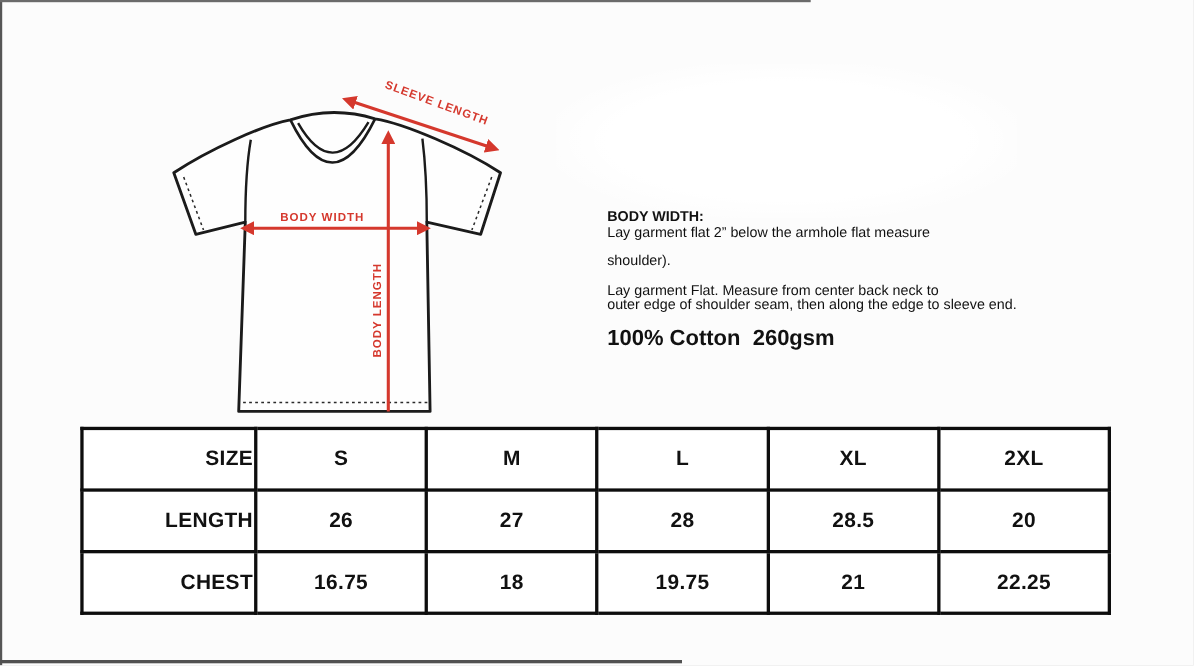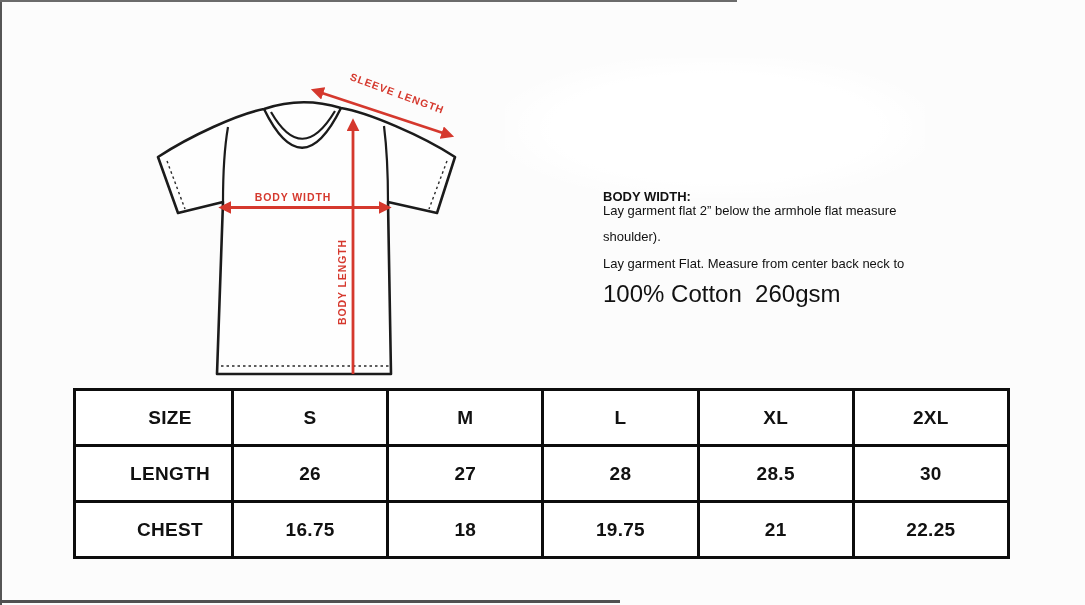--- a/index.html
+++ b/index.html
@@ -10,33 +10,33 @@
   
   .edge-left{position:absolute;left:0;top:0;width:2px;height:605px;background:#565656;}
   .edge-top{position:absolute;left:0;top:0;width:737px;height:2px;background:#6b6b6b;}
   .edge-bottom{position:absolute;left:0;top:600px;width:620px;height:3px;background:#515151;}
   
   .blob{position:absolute;left:505px;top:58px;width:420px;height:140px;
     background:radial-gradient(ellipse at center,#ffffff 55%,rgba(255,255,255,0) 78%);}
   
   .shirt-svg{position:absolute;left:130px;top:55px;width:345px;height:335px;}
   
-  .instructions{position:absolute;left:603px;top:190px;width:440px;}
+  .instructions{position:absolute;left:552px;top:190px;width:440px;}
   .inst-block{margin:0 0 13px 0;}
   .inst-title{font-weight:bold;font-size:13px;line-height:13.5px;white-space:nowrap;}
   .inst-line{font-size:13px;line-height:13.5px;white-space:nowrap;}
-  .material{font-weight:normal;font-size:24px;line-height:22px;white-space:pre;margin-top:0;}
+  .material{font-weight:bold;font-size:20px;line-height:22px;white-space:pre;margin-top:0;}
   
   .size-table{position:absolute;left:73px;top:388px;border-collapse:collapse;
     width:937px;height:171px;table-layout:fixed;background:#fff;}
   .size-table td{
     border:3px solid #0d0d0d;font-weight:bold;font-size:19px;text-align:center;
     vertical-align:middle;color:#111;background:#fff;letter-spacing:.3px;
   }
-  .size-table td.rowlabel{text-align:center;padding-left:34px;}
+  .size-table td.rowlabel{text-align:right;padding-left:34px;}
 </style>
 </head>
 <body>
 
 <div id="stage">
 
   <div class="blob"></div>
 
   <svg class="shirt-svg" viewBox="130 55 345 335">
     <defs>
@@ -89,20 +89,21 @@
   <div class="instructions">
     <div class="inst-block">
       <div class="inst-title">BODY WIDTH:</div>
       <div class="inst-line">Lay garment flat 2” below the armhole flat measure</div>
     </div>
     <div class="inst-block">
       <div class="inst-line">shoulder).</div>
     </div>
     <div class="inst-block">
       <div class="inst-line">Lay garment Flat. Measure from center back neck to</div>
+      <div class="inst-line">outer edge of shoulder seam, then along the edge to sleeve end.</div>
     </div>
     <div class="material">100% Cotton  260gsm</div>
   </div>
 
   <table class="size-table">
     <colgroup>
       <col style="width:158px">
         <col>
         <col>
         <col>
@@ -117,21 +118,21 @@
         <td>L</td>
         <td>XL</td>
         <td>2XL</td>
       </tr>
       <tr>
         <td class="rowlabel">LENGTH</td>
         <td>26</td>
         <td>27</td>
         <td>28</td>
         <td>28.5</td>
-        <td>30</td>
+        <td>20</td>
       </tr>
       <tr>
         <td class="rowlabel">CHEST</td>
         <td>16.75</td>
         <td>18</td>
         <td>19.75</td>
         <td>21</td>
         <td>22.25</td>
       </tr>
     </tbody>

